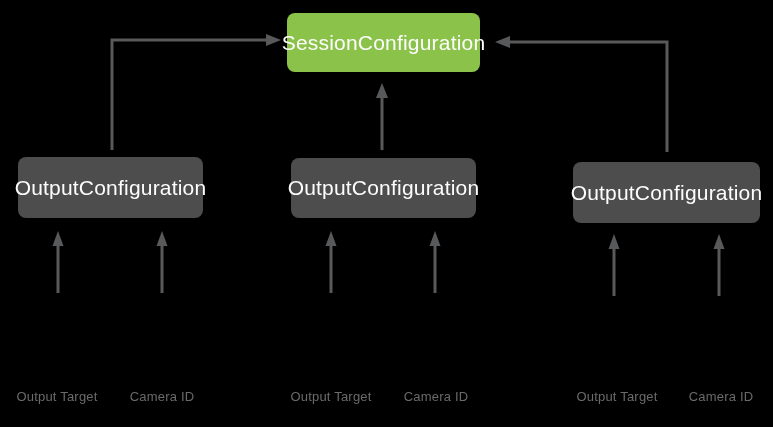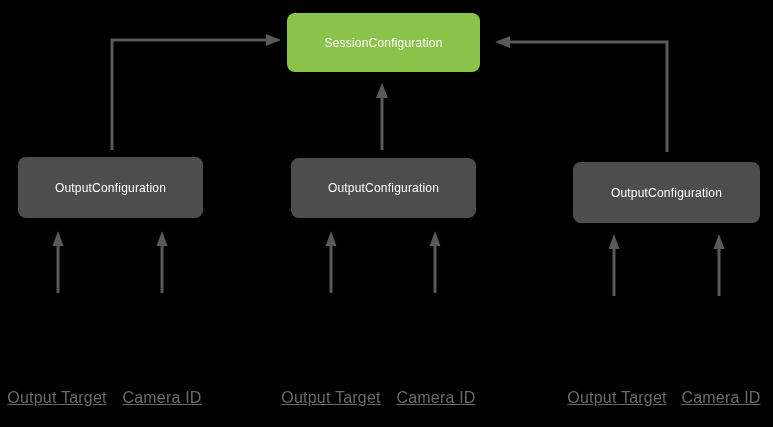--- a/index.html
+++ b/index.html
@@ -23,45 +23,44 @@
     height: 427px;
     pointer-events: none;
   }
   .node {
     position: absolute;
     display: flex;
     align-items: center;
     justify-content: center;
     border-radius: 8px;
     color: #fdfdfd;
-    font-size: 12px;
+    font-size: 21px;
     letter-spacing: 0.2px;
     white-space: nowrap;
   }
   .node.session {
     left: 287px; top: 13px;
     width: 193px; height: 59px;
     background: #8bc34a;
   }
   .node.output {
     background: #4d4d4d;
     text-align: right;
   }
   .node.output-1 { left: 18px;  top: 157px; width: 185px; height: 61px; }
   .node.output-2 { left: 291px; top: 158px; width: 185px; height: 60px; }
   .node.output-3 { left: 573px; top: 162px; width: 187px; height: 61px; }
   .caption {
     position: absolute;
     top: 389px;
     transform: translateX(-50%);
     color: #6a6a6a;
-    font-size: 16px;
+    font-size: 13px;
     letter-spacing: 0.2px;
     white-space: nowrap;
-    text-decoration: underline;
   }
   .cap-1 { left: 57px; }
   .cap-2 { left: 162px; }
   .cap-3 { left: 331px; }
   .cap-4 { left: 436px; }
   .cap-5 { left: 617px; }
   .cap-6 { left: 721px; }
   .line {
     stroke: #58595b;
     stroke-width: 3;

